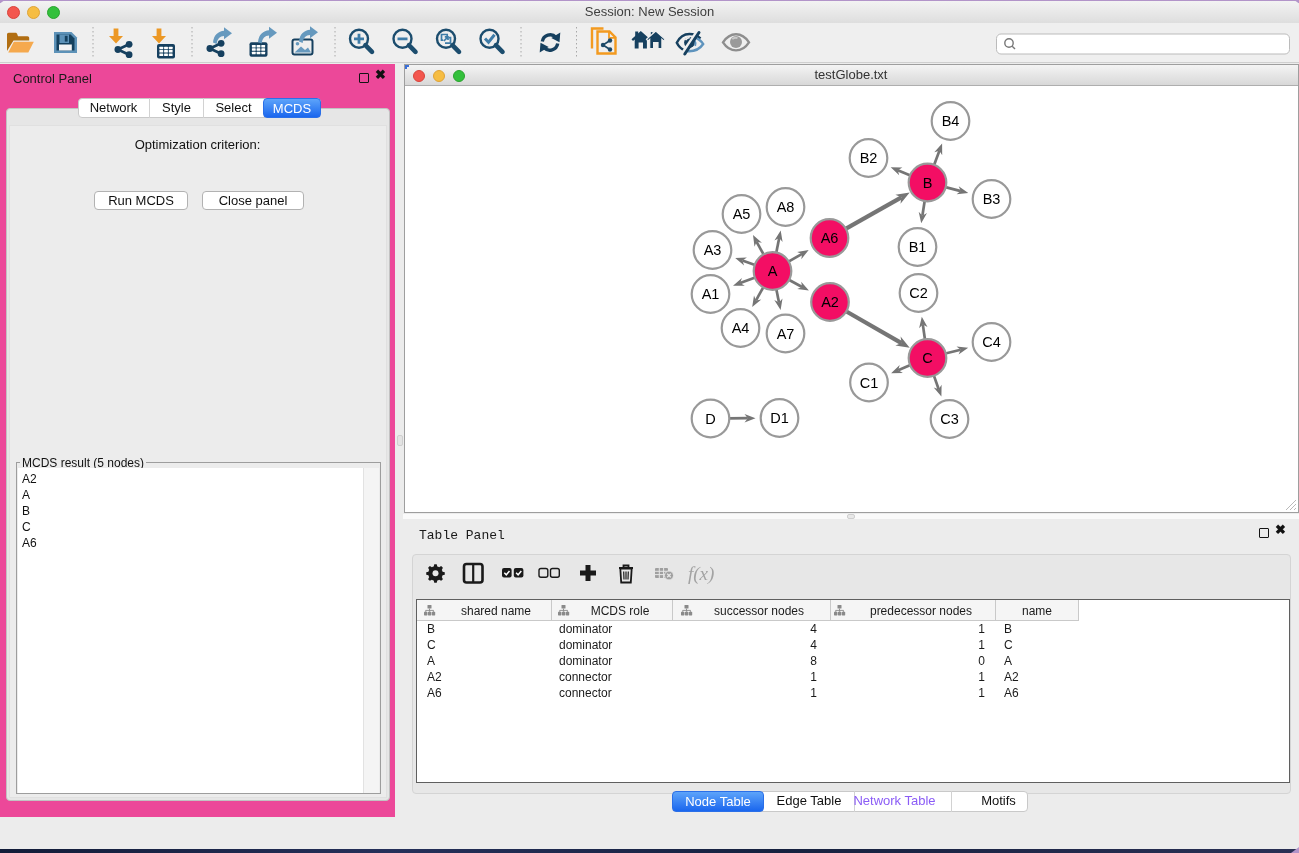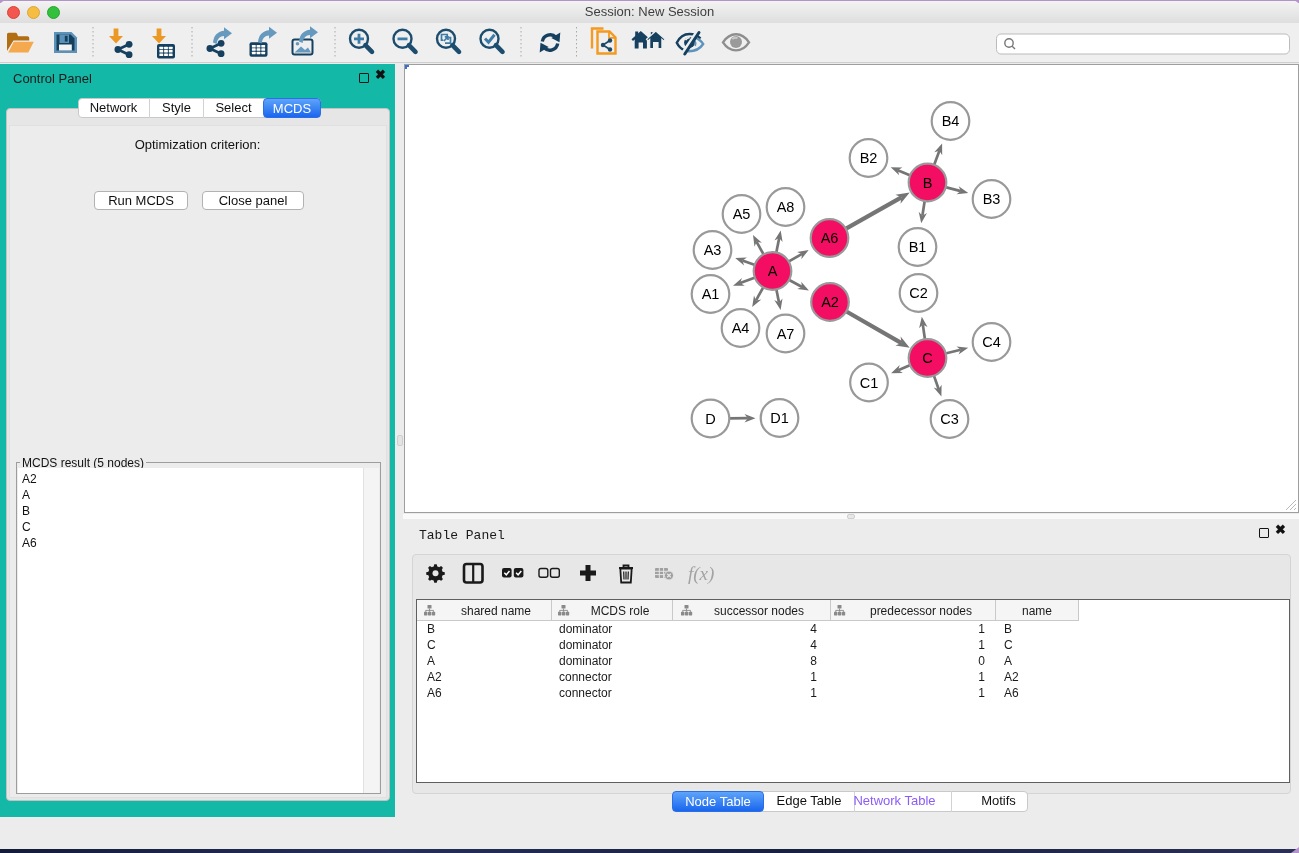--- a/index.html
+++ b/index.html
@@ -159,21 +159,21 @@
         </g>
 
       <rect x="996.5" y="11" width="293" height="20" rx="4.5" fill="#fff" stroke="#bbbbbb"></rect>
       <g fill="none" stroke="#777" stroke-width="1.4">
           <circle cx="1009" cy="20" r="4.2"></circle>
           <line x1="1012.2" y1="23.2" x2="1015" y2="26"></line>
         </g>
     </svg>
   </div>
 
-  <div class="abs" style="left:0;top:63px;width:395px;height:753px;background:#14b8a6;">
+  <div class="abs" style="left:0;top:63px;width:395px;height:753px;background:#ec4899;">
     <div class="abs" style="left:13px;top:7px;font-size:13px;color:#1a1a1a;">Control Panel</div>
     <div class="abs" style="left:359px;top:9px;width:10px;height:10px;border:1.6px solid #141414;border-radius:1px;"></div>
     <div class="abs" style="left:375px;top:3px;font-size:13px;font-weight:bold;color:#111;">✖</div>
 
     <div class="abs" style="left:6px;top:44px;width:384px;height:693px;background:#e6e6e6;border:1px solid #c2c2c2;border-radius:4px;"></div>
 
     <div class="abs" style="left:9px;top:61px;width:378px;height:673px;background:#ececec;border:1px solid #e0e0e0;"></div>
 
     <div class="abs" style="left:78px;top:34px;width:243px;height:20px;background:#fff;border:1px solid #c9c9c9;border-radius:4px;"></div>
     <div class="abs" style="left:78px;top:34px;width:72px;height:20px;text-align:center;font-size:13px;line-height:19px;color:#111;border-right:1px solid #d2d2d2;">Network</div>
@@ -192,20 +192,26 @@
       <div class="abs" style="left:5px;top:8px;font-size:12px;color:#111;line-height:16px;">A2<br>A<br>B<br>C<br>A6</div>
     </div>
   </div>
 
   <div class="abs" style="left:403px;top:63px;width:896px;height:753px;background:#ececec;">
 
     <div class="abs" style="left:-6px;top:371px;width:6px;height:11px;background:#e3e3e3;border:1px solid #cfcfcf;border-radius:2px;"></div>
 
     <div class="abs" style="left:0.5px;top:0px;width:895px;height:449px;border:1px solid #9e9e9e;background:#fff;">
         <div class="abs" style="left:0;top:0;width:4px;height:4px;border-left:2px solid #3a6fd8;border-top:2px solid #3a6fd8;z-index:5;"></div>
+      <div class="abs" style="left:0;top:0;width:893px;height:21px;background:linear-gradient(#f4f4f4,#d8d8d8);border-bottom:1px solid #aeaeae;">
+        <div class="abs" style="left:8.5px;top:5px;width:12px;height:12px;border-radius:50%;background:#f3564e;border:0.5px solid #d8443c;"></div>
+        <div class="abs" style="left:28px;top:5px;width:12px;height:12px;border-radius:50%;background:#f6bd43;border:0.5px solid #dfa337;"></div>
+        <div class="abs" style="left:48px;top:5px;width:12px;height:12px;border-radius:50%;background:#33c03c;border:0.5px solid #2aa32f;"></div>
+        <div class="abs" style="left:0;top:0;width:100%;height:21px;text-align:center;font-size:13px;color:#333;line-height:20px;">testGlobe.txt</div>
+      </div>
 
       <svg id="graph" class="abs" style="left:0;top:22px;" width="893" height="425" viewBox="0 0 893 425">
 <g stroke="#757575" fill="none">
 <line x1="350.2" y1="190.4" x2="335.2" y2="196.0" stroke-width="2.7"></line>
 <polygon points="328.0,198.7 336.9,190.9 335.2,196.0 339.8,198.8" fill="#757575" stroke="none"></polygon>
 <line x1="350.0" y1="177.9" x2="337.4" y2="173.5" stroke-width="2.7"></line>
 <polygon points="330.2,170.9 341.9,170.6 337.4,173.5 339.1,178.5" fill="#757575" stroke="none"></polygon>
 <line x1="358.4" y1="200.1" x2="351.0" y2="213.4" stroke-width="2.7"></line>
 <polygon points="347.2,220.1 349.0,208.4 351.0,213.4 356.3,212.5" fill="#757575" stroke="none"></polygon>
 <line x1="358.7" y1="167.7" x2="351.6" y2="154.8" stroke-width="2.7"></line>

